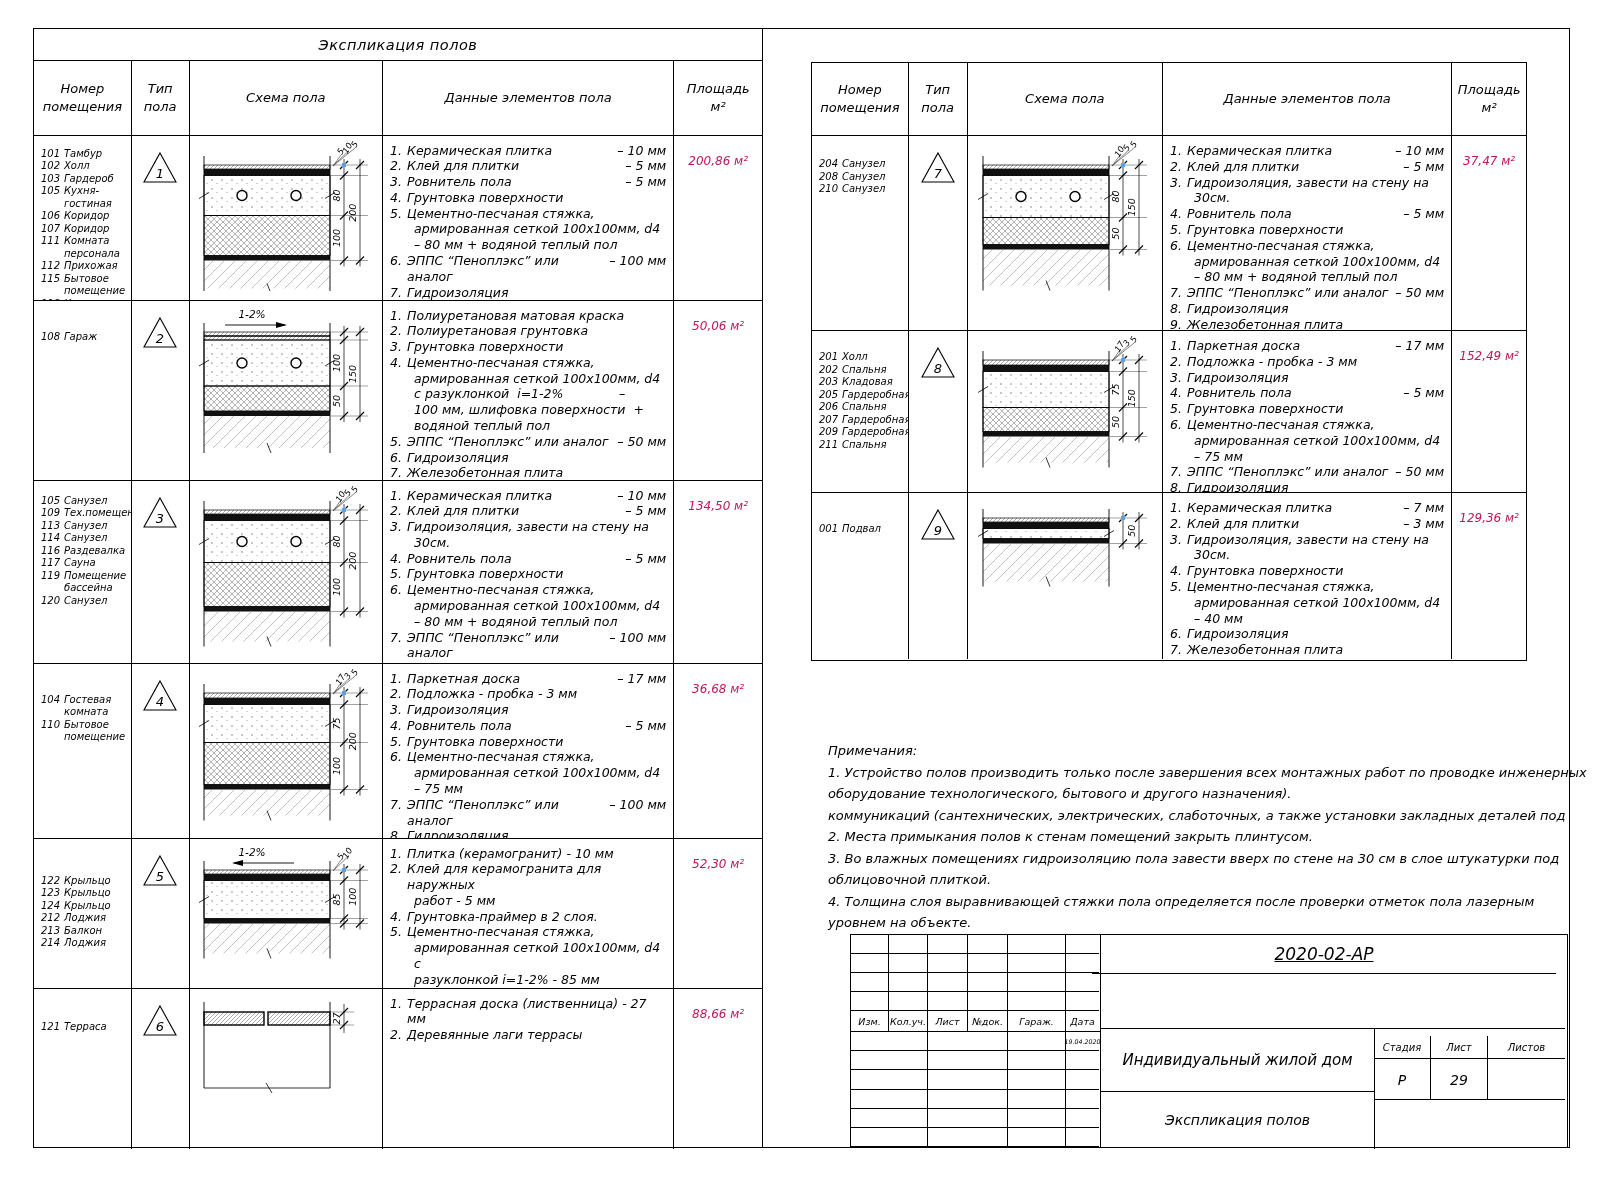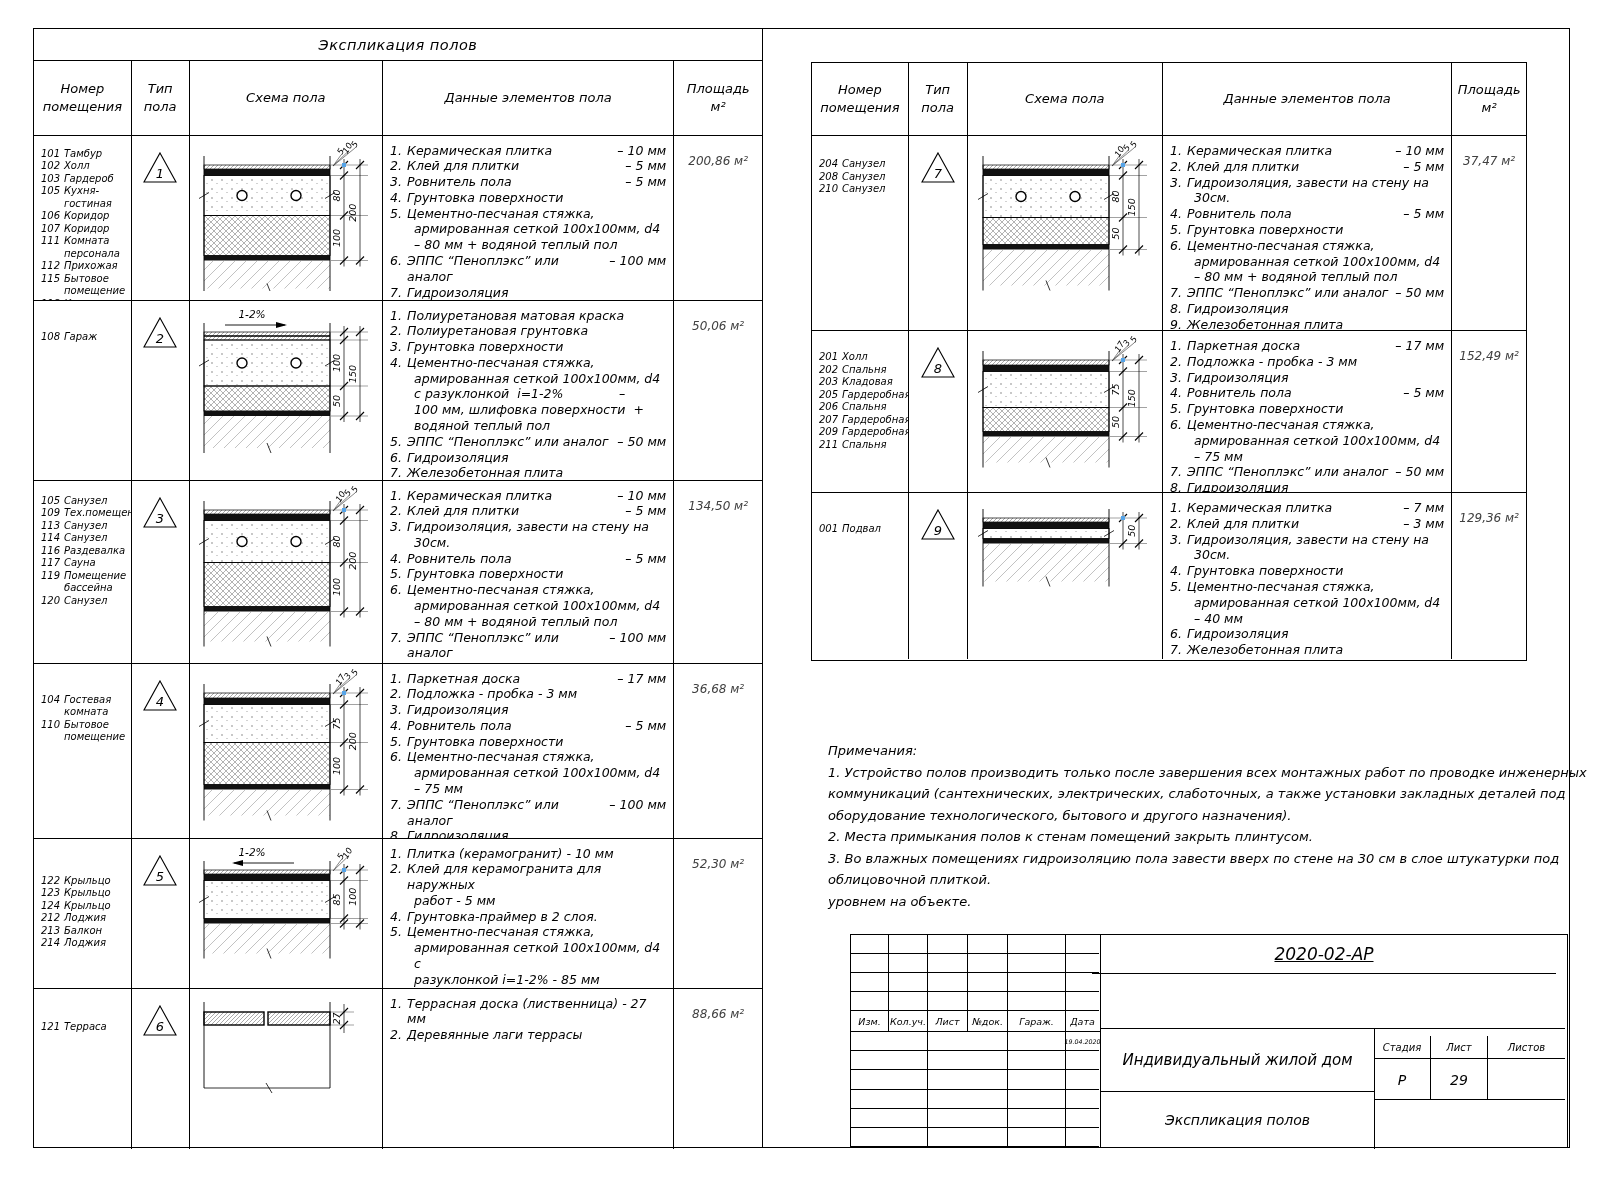--- a/index.html
+++ b/index.html
@@ -25,21 +25,21 @@
   .rn{width:17px;flex:none;}
   .typ{display:flex;justify-content:center;align-items:flex-start;padding-top:14px;}
   .sch{display:flex;justify-content:center;padding-top:5px;}
   .items{font-size:12.5px;line-height:15.8px;padding:7px 4px 0 7px;}
   .item{display:flex;gap:3px;}
   .item .n{width:14px;flex:none;}
   .item .t{flex:1;white-space:pre-wrap;}
   .item .v{flex:none;padding-right:3px;white-space:pre;}
   .cont{padding-left:24px;white-space:pre-wrap;}
   .area{text-align:center;padding-top:18px;font-size:12px;}
-  .red{color:#404040;margin-top:20px;}
+  .red{color:#be185d;margin-top:20px;}
   svg text{font-family:"DejaVu Sans",sans-serif;font-style:italic;fill:#000;}
   #notes{left:828px;top:740px;width:760px;font-size:13px;line-height:21.5px;}
   #notes div{white-space:normal;}
   
   #stamp{left:850px;top:934px;width:718px;height:214px;border:1.8px solid #000;position:absolute;box-sizing:border-box;}
   #stamp .cell,#stamp .sc{box-sizing:border-box;}
   .rev{position:absolute;left:0;top:0;width:250px;height:100%;border-right:1.8px solid #000;box-sizing:border-box;}
   .rev-top{display:grid;grid-template-columns:38px 39px 40px 40px 58px 33px;grid-auto-rows:19px;}
   .rev-top .cell{border-right:1px solid #000;border-bottom:1px solid #000;}
   .rev-top .cell:nth-child(6n){border-right:none;}
@@ -1111,25 +1111,26 @@
             <span class="t">Железобетонная плита</span>
           </div>
         </div>
         <div class="td area" style="width: 74px;"><span class="red">129,36 м²</span></div>
       </div>
     </div>
 
   <div class="abs" id="notes">
       <div>Примечания:</div>
       <div>1. Устройство полов производить только после завершения всех монтажных работ по проводке инженерных</div>
+      <div>оборудование технологического, бытового и другого назначения).</div>
       <div>коммуникаций (сантехнических, электрических, слаботочных, а также установки закладных деталей под</div>
-      <div>оборудование технологического, бытового и другого назначения).</div>
       <div>2. Места примыкания полов к стенам помещений закрыть плинтусом.</div>
       <div>3. Во влажных помещениях гидроизоляцию пола завести вверх по стене на 30 см в слое штукатурки под</div>
       <div>облицовочной плиткой.</div>
+      <div>4. Толщина слоя выравнивающей стяжки пола определяется после проверки отметок пола лазерным</div>
       <div>уровнем на объекте.</div>
     </div>
 
   <div id="stamp">
     <div class="rev">
       <div class="rev-top" id="rev-top">
           <div class="cell"></div>
           <div class="cell"></div>
           <div class="cell"></div>
           <div class="cell"></div>

